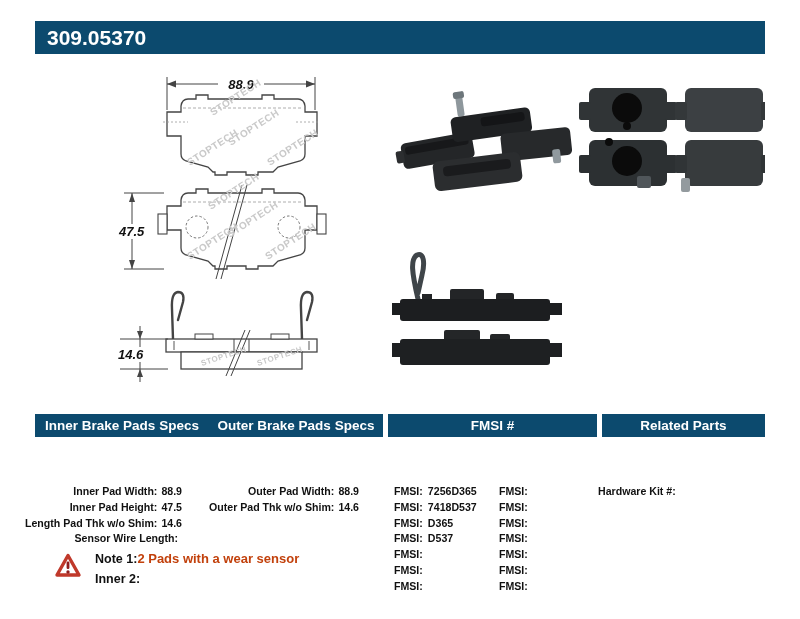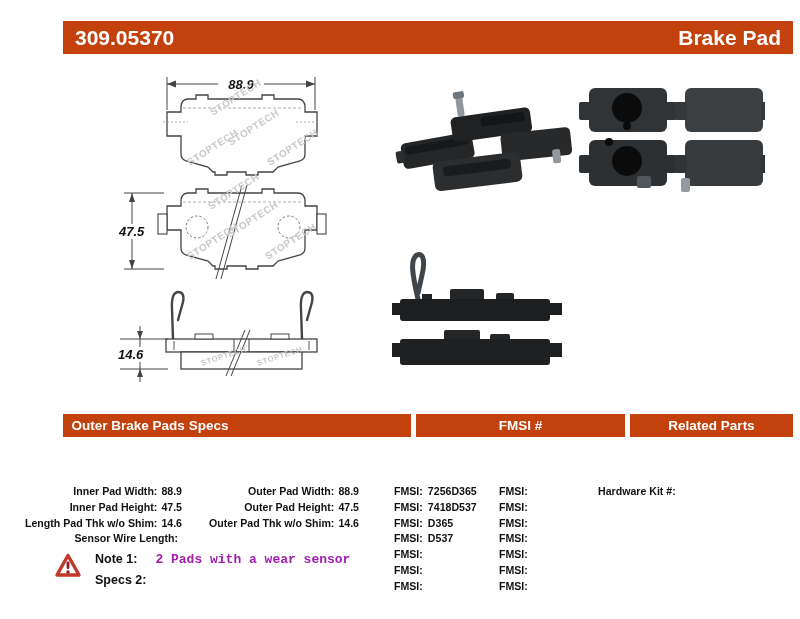--- a/index.html
+++ b/index.html
@@ -1,49 +1,48 @@
 <!DOCTYPE html>
 <html><head>
 <meta charset="utf-8">
 <style>
   html,body{margin:0;padding:0;background:#ffffff;}
   .page{position:relative;width:800px;height:619px;background:#ffffff;overflow:hidden;
         font-family:"Liberation Sans", sans-serif;}
   .abs{position:absolute;}
-  .bar{position:absolute;background:#c2410c;color:#ffffff;font-weight:bold;
-       display:flex;align-items:center;margin-left:28px;}
+  .bar{position:absolute;background:#0c4a6e;color:#ffffff;font-weight:bold;
+       display:flex;align-items:center;}
   .bar-title{font-size:13.5px;white-space:nowrap;}
   .hdr{top:21px;left:35px;width:730px;height:33px;justify-content:space-between;
        font-size:21px;padding:0 12px;box-sizing:border-box;}
   .secbar{top:414px;height:23px;}
   .half{width:50%;text-align:center;}
   .full{width:100%;text-align:center;}
   .spec-col{position:absolute;top:441px;line-height:15.8px;font-size:10.6px;font-weight:bold;
             color:#111;white-space:nowrap;margin-top:43px;}
   .right-col{text-align:right;}
   .spec-row .val{margin-left:4px;}
   .fmsi-row .val{margin-left:5px;}
   .notes{position:absolute;left:95px;top:549px;font-size:12.5px;font-weight:bold;color:#111;
          line-height:20px;white-space:nowrap;}
-  .note-red{color:#a21caf;margin-left:18px;font-size:13px;font-family:Liberation Mono, monospace;}
+  .note-red{color:#c2410c;margin-left:0;font-size:13px;}
   svg{display:block;}
   text.dim{font-family:"Liberation Sans", sans-serif;font-weight:bold;font-style:italic;
            font-size:13px;fill:#111;}
   text.wm{font-family:"Liberation Sans", sans-serif;font-weight:bold;font-size:10px;
           fill:#c9c9c9;letter-spacing:.5px;}
   text.wm3{font-size:8px;}
 </style>
 </head>
 <body>
 
 <div class="page">
 
   <div class="bar hdr">
     <span>309.05370</span>
-    <span>Brake Pad</span>
   </div>
 
   <svg class="abs" style="left:118px;top:68px;" width="272" height="336" viewBox="0 0 272 336">
     <defs>
       <path id="pad-outline" d="M63,38 Q64,31 70,31 L78,31 L78,27 L90,27 L90,31 L144,31 L144,27 L156,27 L156,31 L180,31 Q186,31 187,38 L187,44 L199,44 L199,68 L187,68 L187,86 Q187,91 182,93 L160,99 L155,104 L140,104 L140,107 L128,107 L128,104 L109,104 L109,107 L97,107 L97,104 L95,104 L90,99 L68,93 Q63,91 63,86 L63,68 L49,68 L49,44 L63,44 Z" fill="#ffffff" stroke="#444" stroke-width="1.3"></path>
     </defs>
 
     <g>
       <line x1="49" y1="9" x2="49" y2="42" stroke="#444" stroke-width="1"></line>
       <line x1="197" y1="9" x2="197" y2="42" stroke="#444" stroke-width="1"></line>
@@ -173,39 +172,39 @@
     <g>
       <rect x="52" y="87" width="36" height="11" rx="2" fill="#242628"></rect>
       <rect x="98" y="91" width="20" height="7" rx="2" fill="#242628"></rect>
       <rect x="8" y="96" width="150" height="26" rx="3" fill="#1e2022"></rect>
       <rect x="0" y="100" width="10" height="14" fill="#1e2022"></rect>
       <rect x="156" y="100" width="14" height="14" fill="#1e2022"></rect>
     </g>
   </svg>
 
   <div class="bar secbar" style="left:35px;width:348px;">
+    <span class="half bar-title">Inner Brake Pads Specs</span>
     <span class="half bar-title">Outer Brake Pads Specs</span>
   </div>
   <div class="bar secbar" style="left:602px;width:163px;">
     <span class="full bar-title">Related Parts</span>
   </div>
   <div class="bar secbar" style="left:388px;width:209px;">
     <span class="full bar-title">FMSI #</span>
   </div>
 
   <div class="spec-col right-col" style="left:20px;width:162px;">
     <div class="spec-row"><span>Inner Pad Width:</span><span class="val">88.9</span></div>
     <div class="spec-row"><span>Inner Pad Height:</span><span class="val">47.5</span></div>
     <div class="spec-row"><span>Length Pad Thk w/o Shim:</span><span class="val">14.6</span></div>
     <div class="spec-row"><span>Sensor Wire Length:</span><span class="val"></span></div>
   </div>
 
   <div class="spec-col right-col" style="left:197px;width:162px;">
     <div class="spec-row"><span>Outer Pad Width:</span><span class="val">88.9</span></div>
-    <div class="spec-row"><span>Outer Pad Height:</span><span class="val">47.5</span></div>
     <div class="spec-row"><span>Outer Pad Thk w/o Shim:</span><span class="val">14.6</span></div>
   </div>
 
   <div class="spec-col" style="left:394px;width:100px;">
     <div class="fmsi-row"><span>FMSI:</span><span class="val">7256D365</span></div>
     <div class="fmsi-row"><span>FMSI:</span><span class="val">7418D537</span></div>
     <div class="fmsi-row"><span>FMSI:</span><span class="val">D365</span></div>
     <div class="fmsi-row"><span>FMSI:</span><span class="val">D537</span></div>
     <div class="fmsi-row"><span>FMSI:</span><span class="val"></span></div>
     <div class="fmsi-row"><span>FMSI:</span><span class="val"></span></div>
@@ -229,17 +228,17 @@
   <svg class="abs" style="left:54px;top:552px;" width="28" height="28" viewBox="0 0 28 28">
     <path d="M14 3.5 L25 23 L3 23 Z" fill="#ffffff" stroke="#c0392b" stroke-width="3.4" stroke-linejoin="round"></path>
     <rect x="12.6" y="9.5" width="2.8" height="7.5" rx="1.2" fill="#8f1d1d"></rect>
     <circle cx="14" cy="20" r="1.7" fill="#8f1d1d"></circle>
   </svg>
   <div class="notes">
     <div>
       <span>Note 1:</span><span class="note-red">2 Pads with a wear sensor</span>
     </div>
     <div>
-      <span>Specs 2:</span><span class="note-red"></span>
+      <span>Inner 2:</span><span class="note-red"></span>
     </div>
   </div>
 
 </div>
 
 </body></html>

